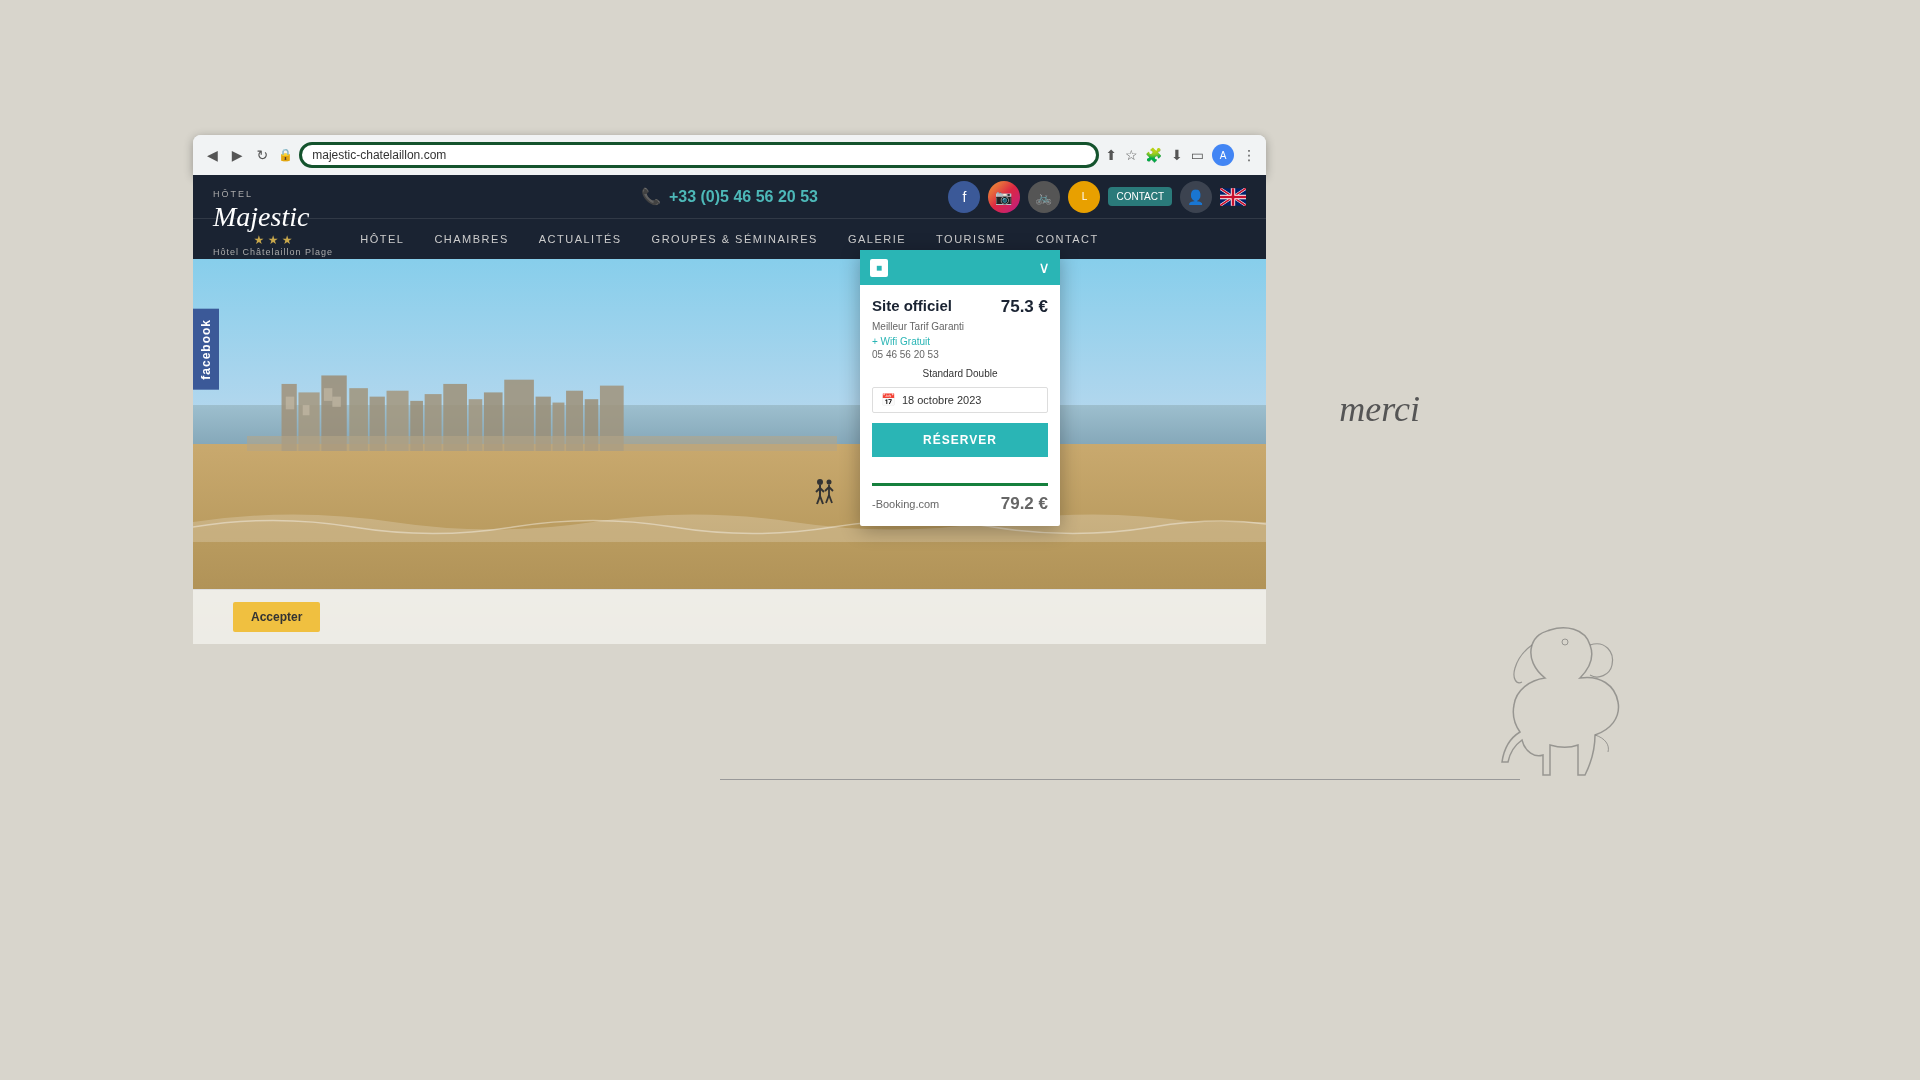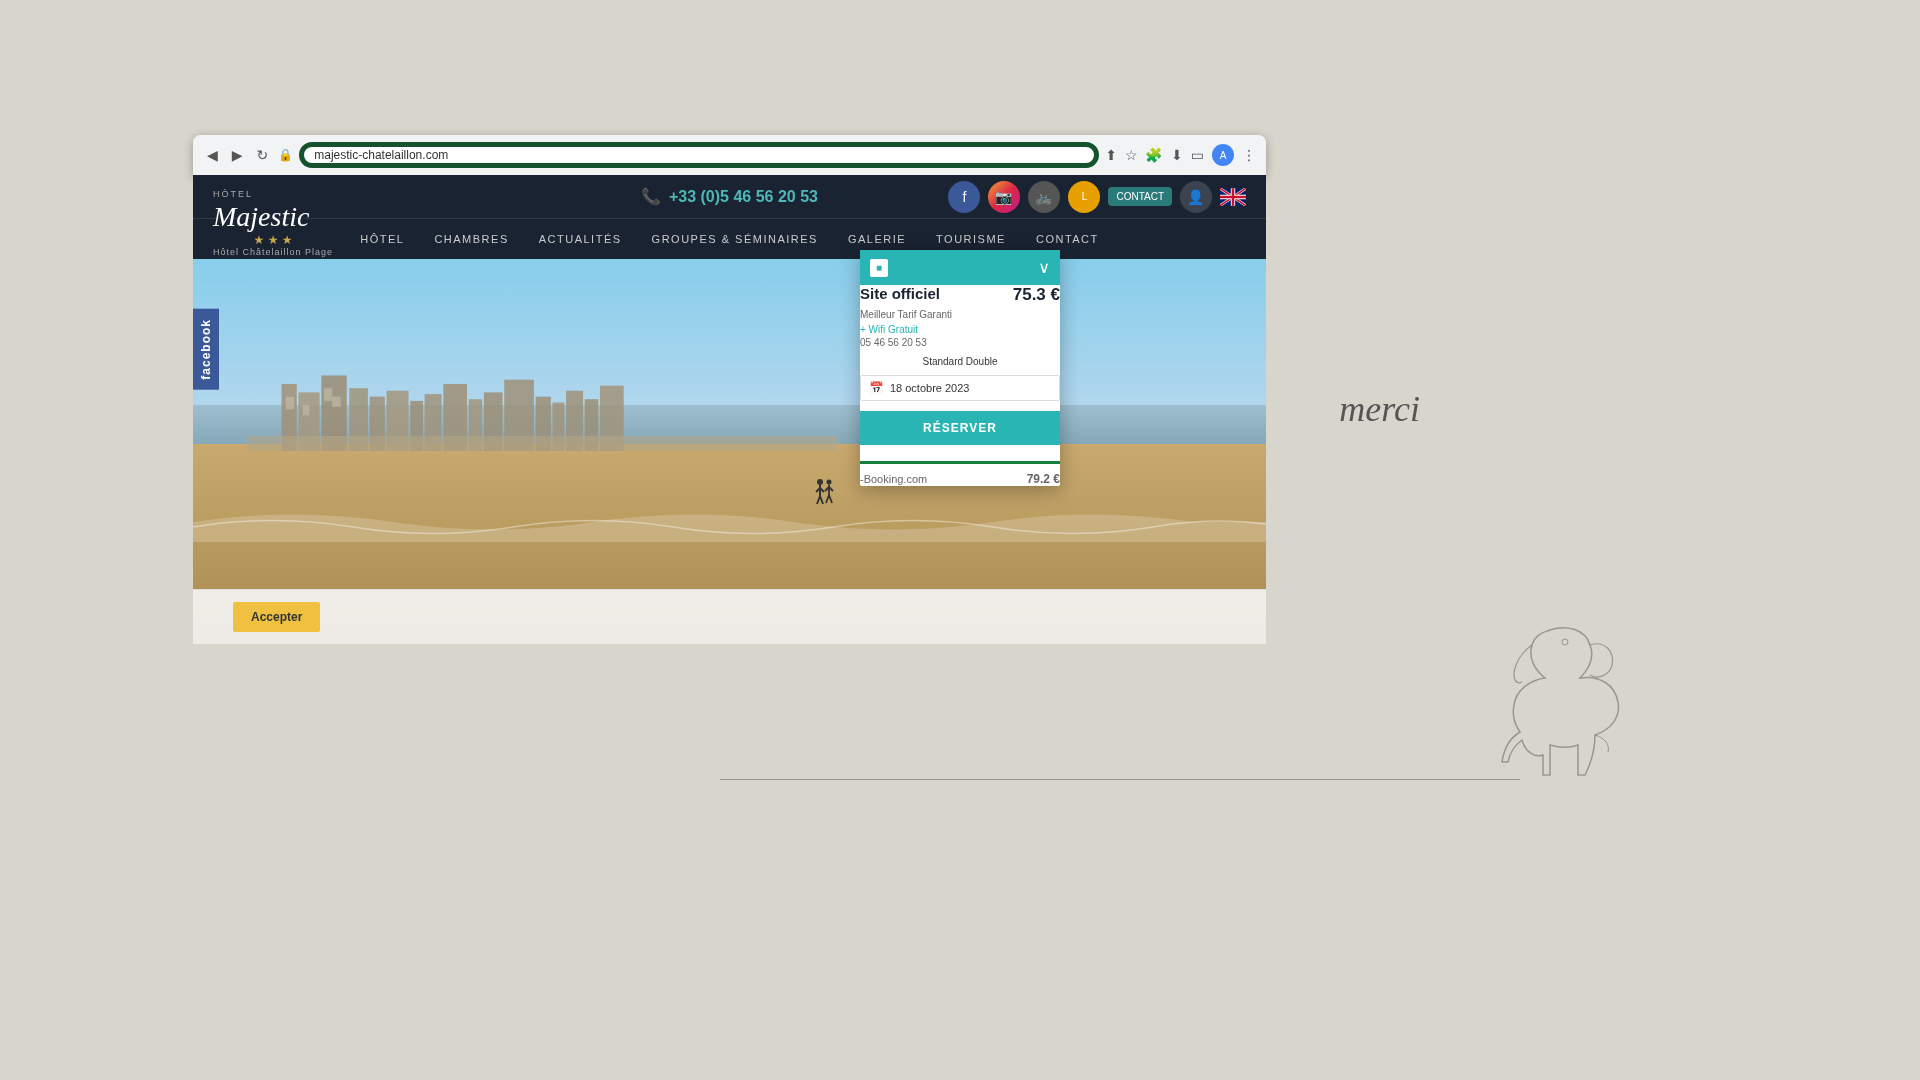--- a/index.html
+++ b/index.html
@@ -40,21 +40,21 @@
       border: none;
     }
     .browser-lock {
       font-size: 12px;
       color: #555;
     }
     .browser-url {
       flex: 1;
       height: 26px;
       background: white;
-      border: 5px solid #14532d;
+      border: 3px solid #14532d;
       border-radius: 13px;
       display: flex;
       align-items: center;
       padding: 0 10px;
       font-size: 12px;
       color: #333;
     }
     .browser-actions {
       display: flex;
       gap: 8px;
@@ -286,20 +286,21 @@
       align-items: center;
       justify-content: space-between;
       padding: 8px 10px;
     }
     .booking-widget-toggle {
       color: white;
       font-size: 16px;
       cursor: pointer;
     }
     .booking-widget-body {
+      padding: 12px;
     }
     .booking-site-row {
       display: flex;
       justify-content: space-between;
       align-items: flex-start;
       margin-bottom: 4px;
     }
     .booking-site-name {
       font-size: 15px;
       font-weight: bold;
@@ -352,35 +353,35 @@
       width: 100%;
       background: #2ab5b5;
       color: white;
       border: none;
       padding: 10px;
       font-size: 12px;
       font-weight: bold;
       letter-spacing: 1px;
       cursor: pointer;
       text-transform: uppercase;
-      margin-bottom: 16px;
+      margin-bottom: 26px;
     }
     .booking-competitor {
       display: flex;
       justify-content: space-between;
       align-items: center;
       border-top: 3px solid #15803d;
       padding-top: 8px;
     }
     .booking-competitor-name {
       font-size: 11px;
       color: #666;
     }
     .booking-competitor-price {
-      font-size: 12px;
+      font-size: 17px;
       font-weight: bold;
       color: #666;
     }
 
     
     .elephant-sketch {
       position: absolute;
       right: 290px;
       bottom: 290px;
       width: 160px;

